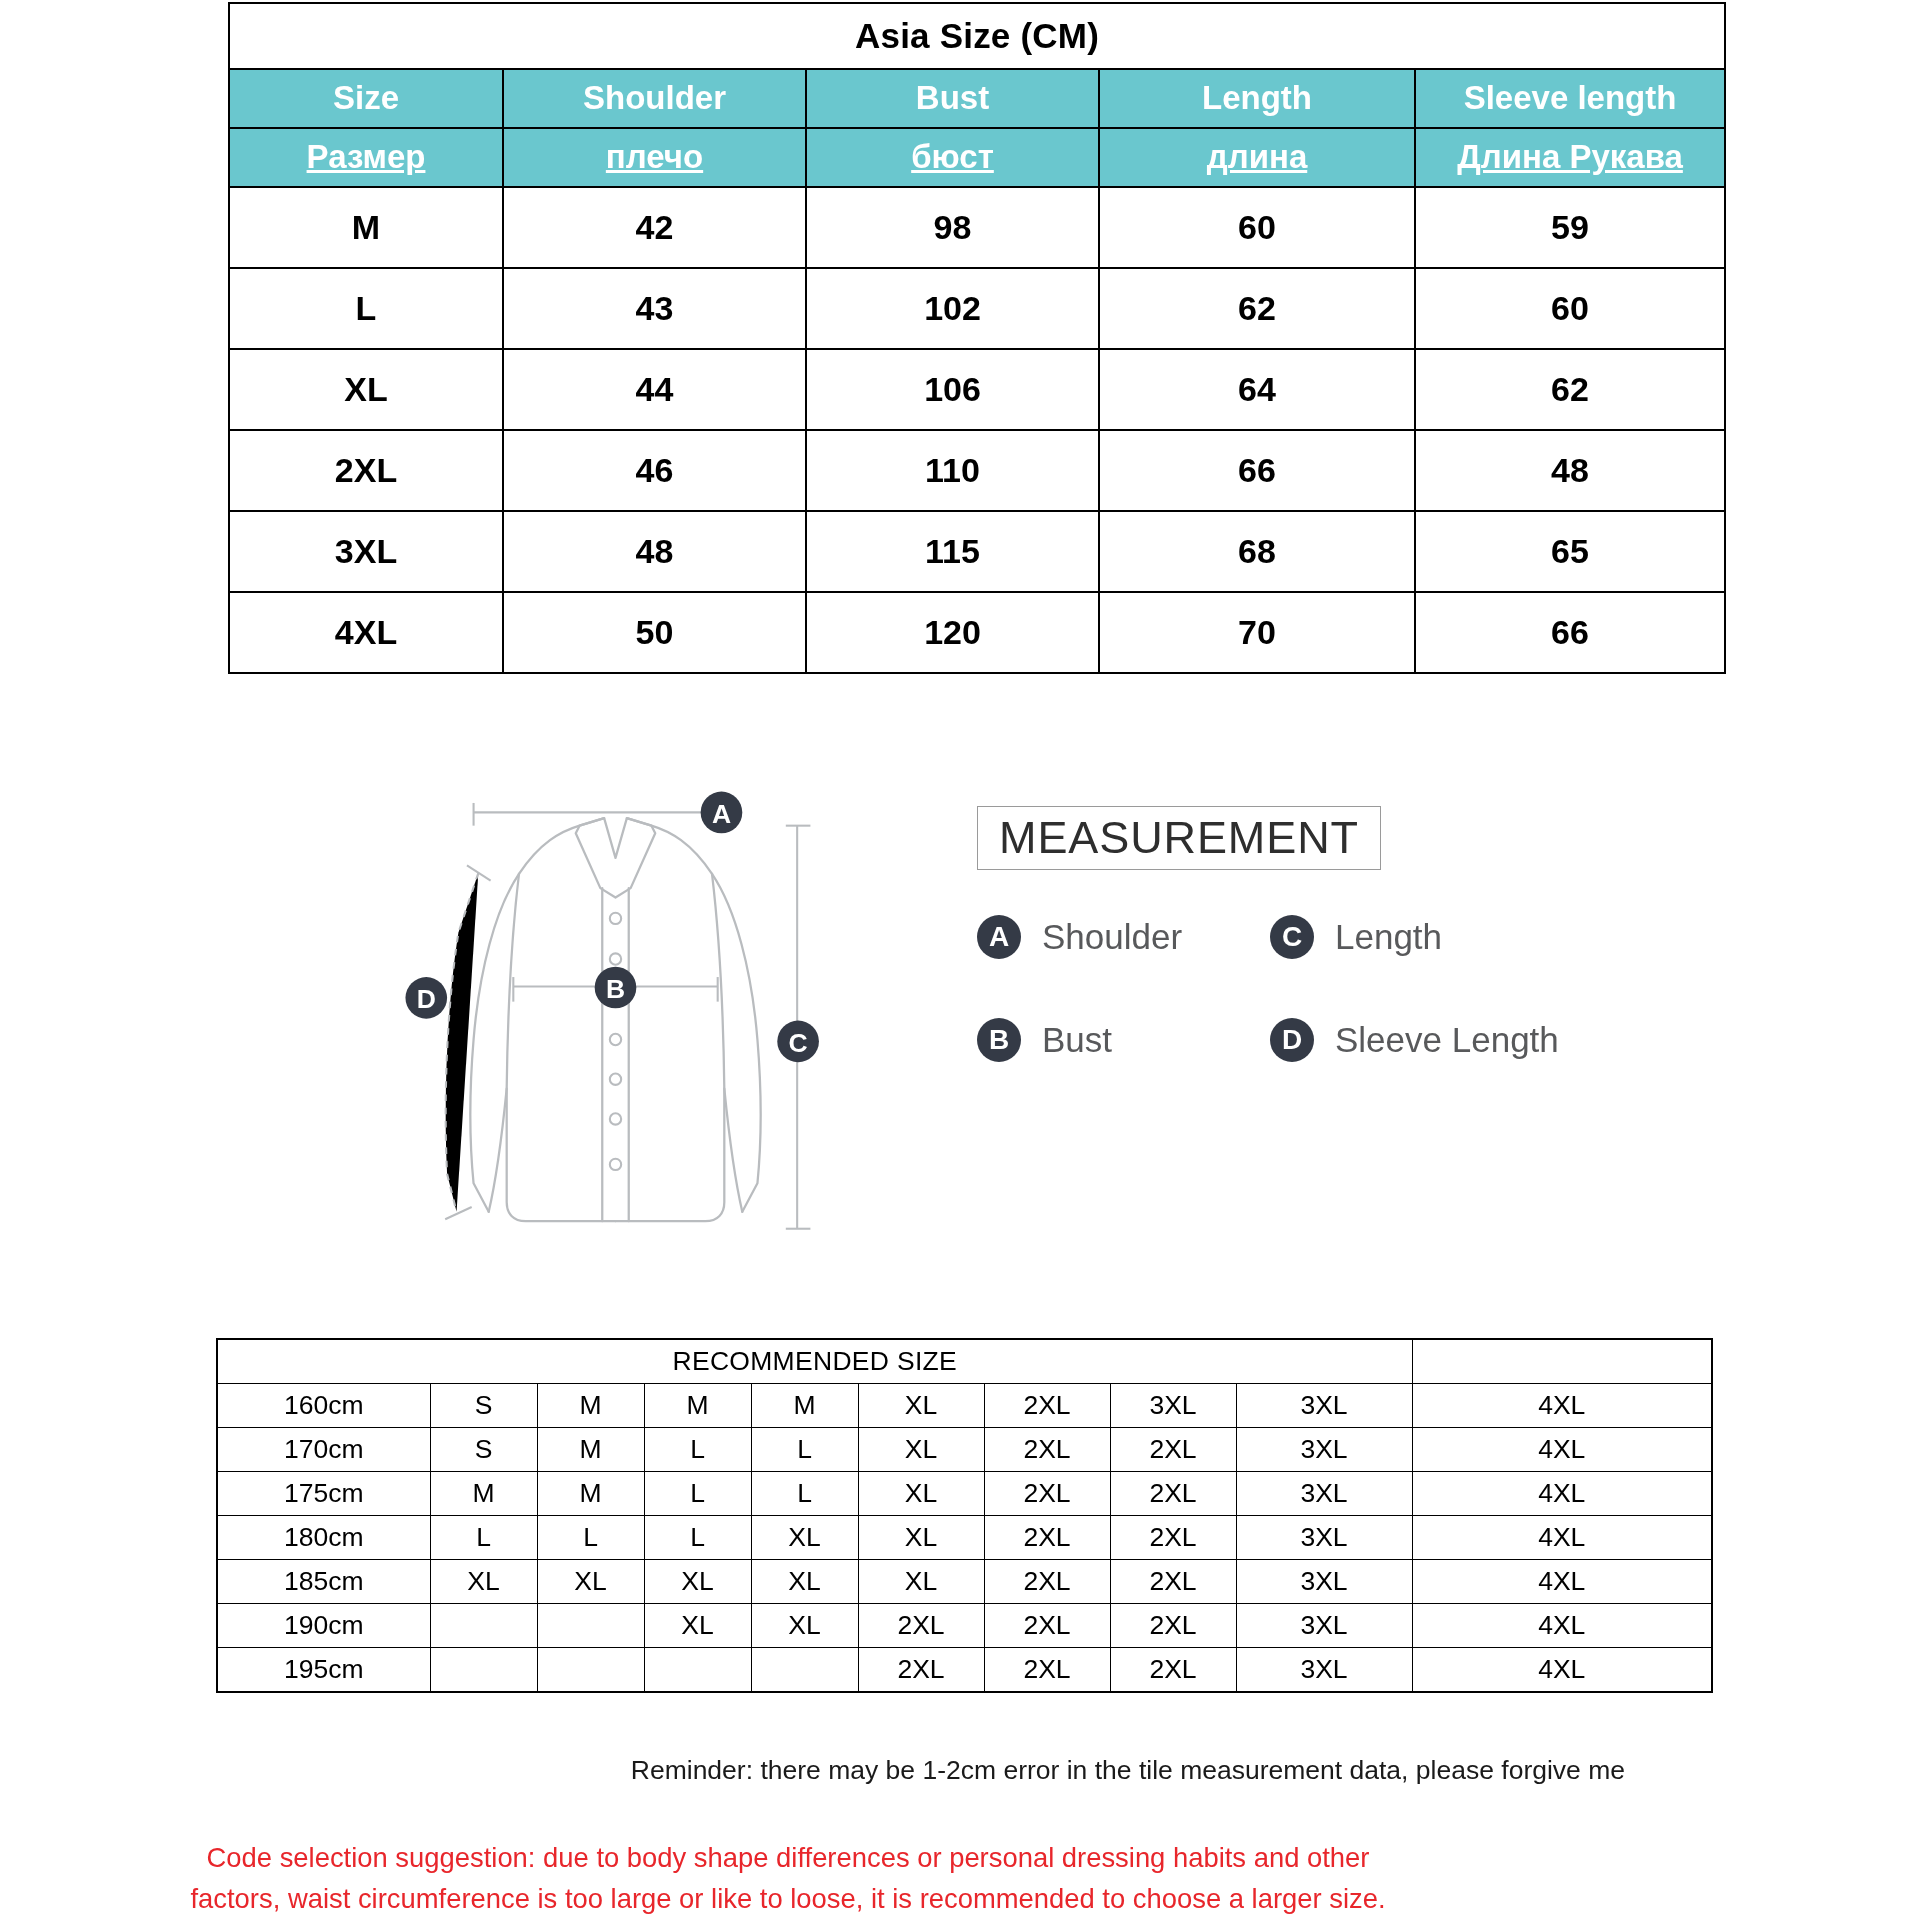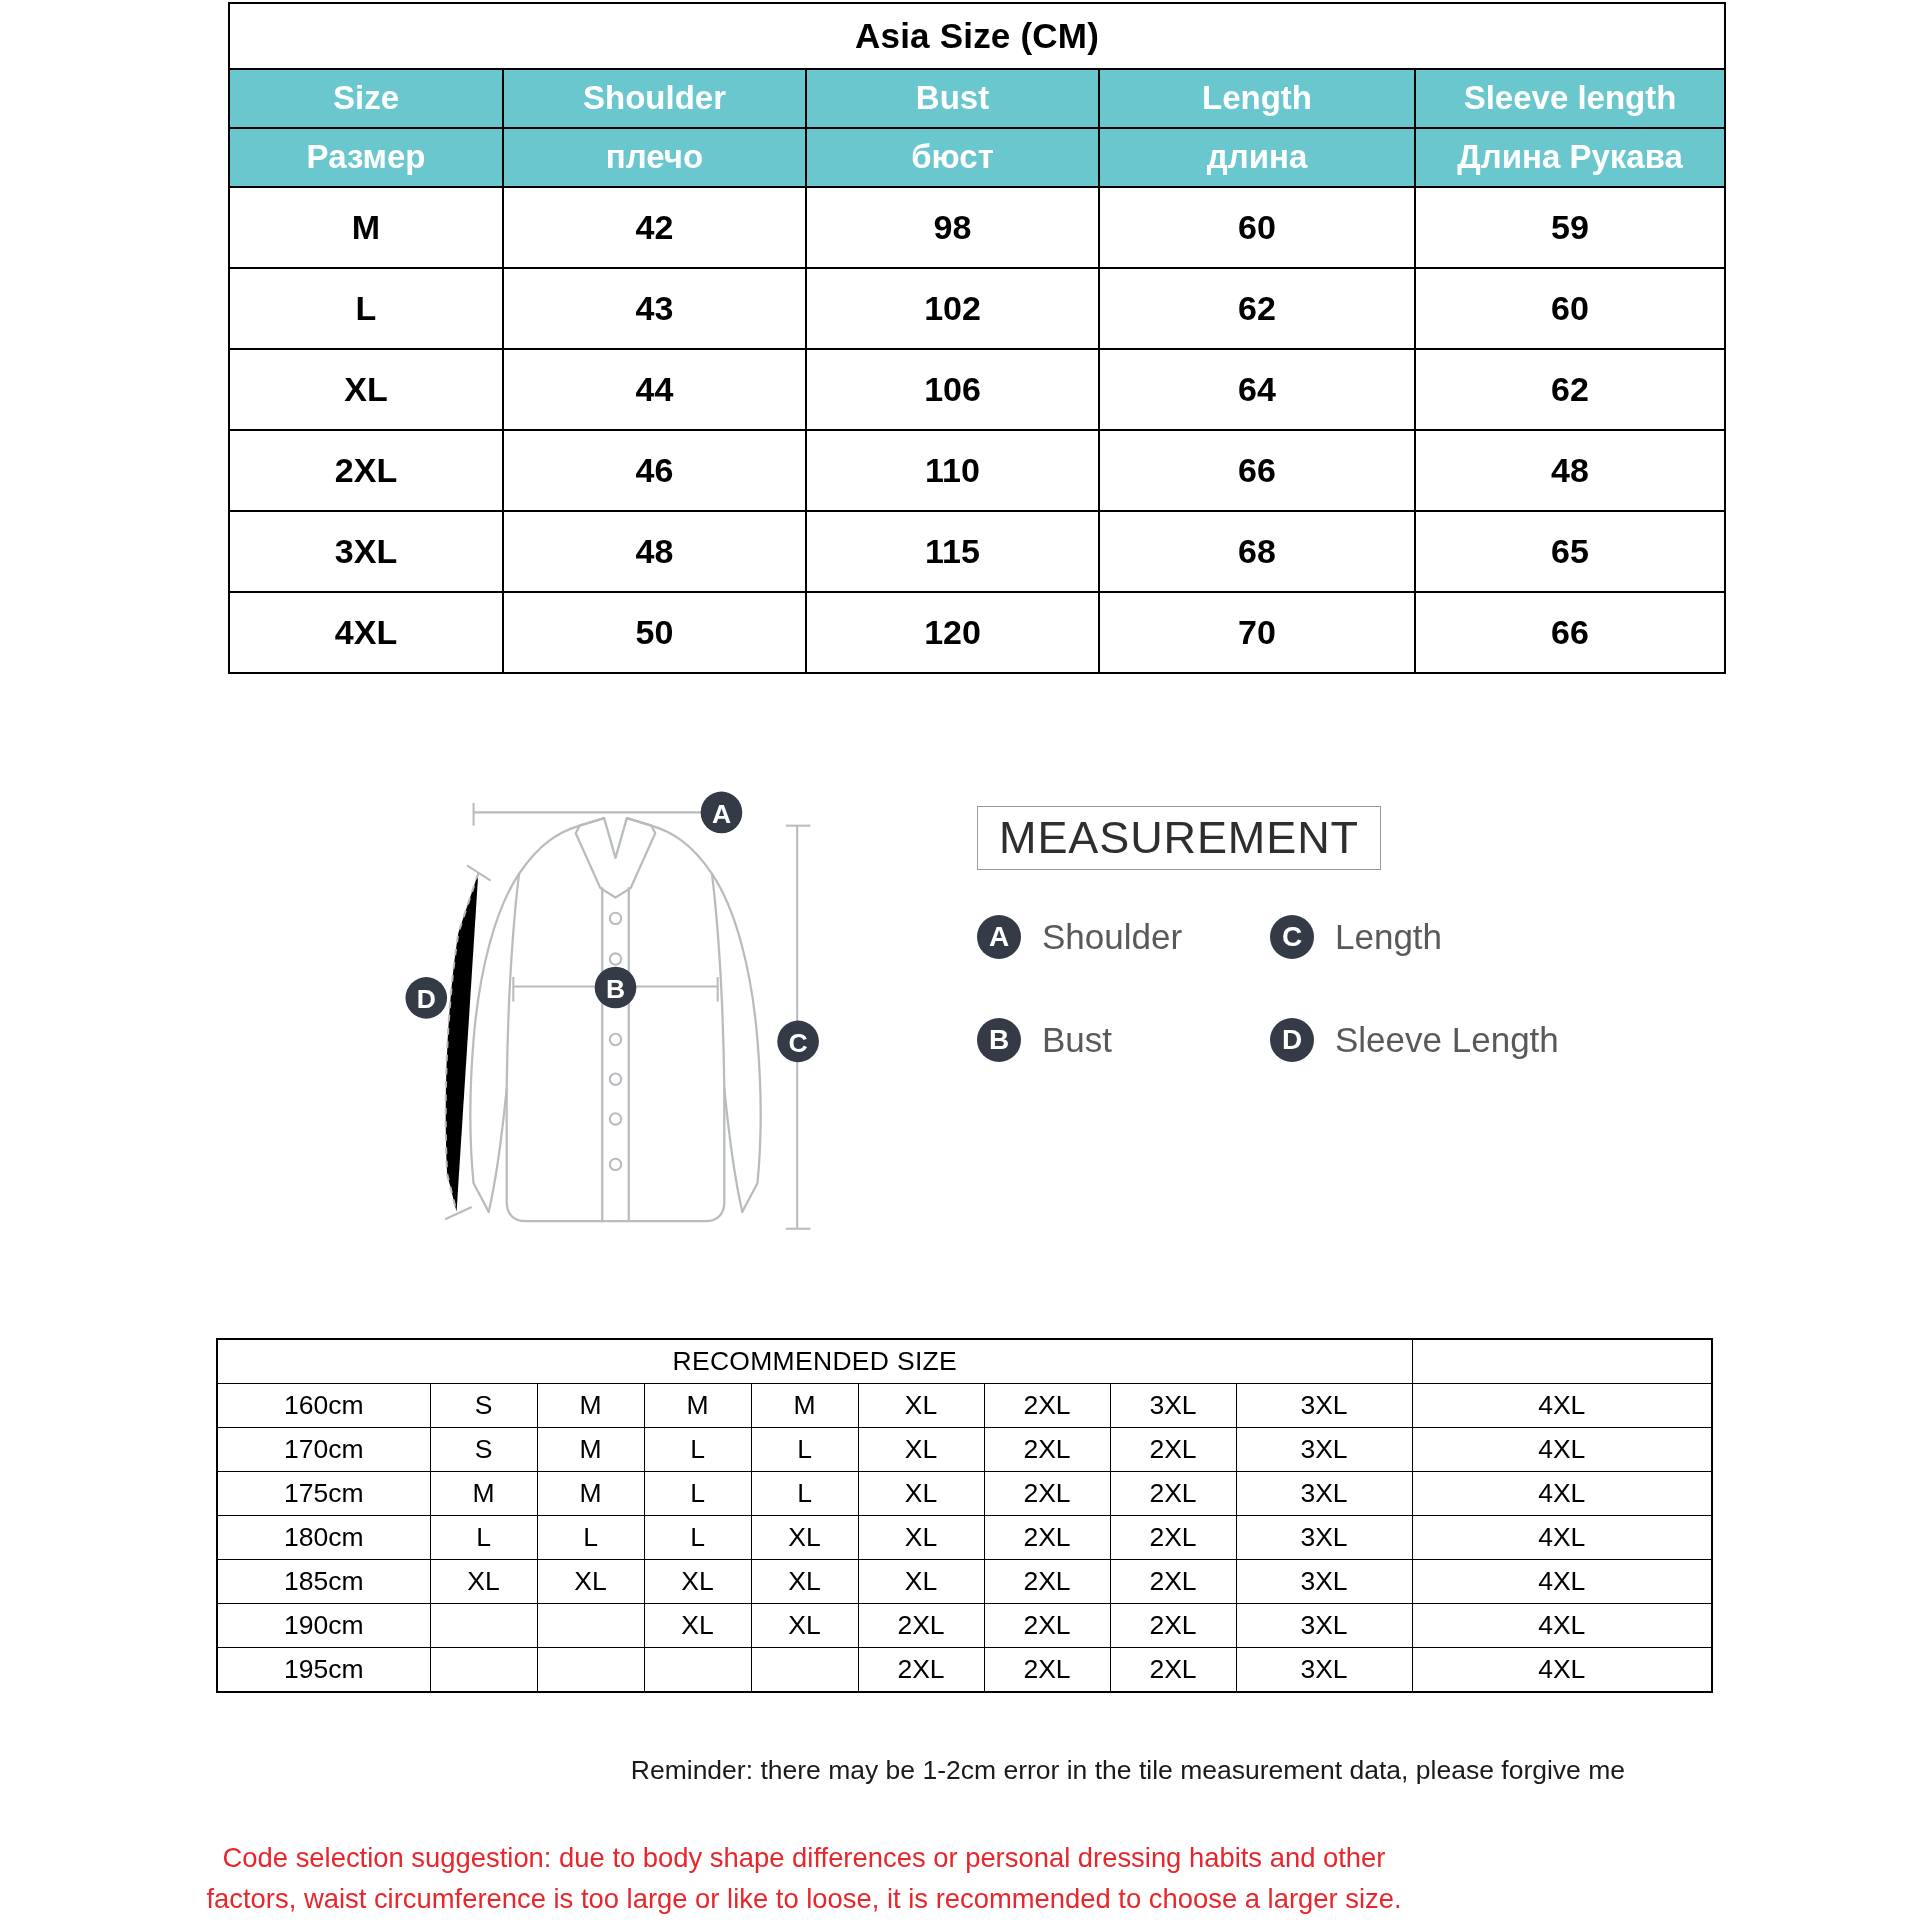--- a/index.html
+++ b/index.html
@@ -57,21 +57,21 @@
     border-left: 1.9px solid #ffffff;
     border-right: 1.9px solid #ffffff;
     border-top: none;
     border-bottom: none;
   }
   .asia-head-en td:first-child,
   .asia-head-ru td:first-child { border-left: 2.8px solid #000000; margin-top: 28px; }
   .asia-head-en td:last-child,
   .asia-head-ru td:last-child { border-right: 2.8px solid #000000; }
   .asia-head-en td { border-top: 2.8px solid #000000; border-bottom: 0.9px solid #e8f7f8; }
-  .asia-head-ru td { border-bottom: 2.8px solid #000000; }
+  .asia-head-ru td { border-bottom: 2.8px solid #000000; text-decoration: underline; }
   .asia-body td {
     height: 79px;
     font-size: 34px;
     font-weight: bold;
     color: #000000;
   }
 
   
   .diagram-zone {
     position: absolute;
@@ -177,21 +177,21 @@
     position: absolute;
     left: 0;
     top: 1755px;
     width: 1625px;
     text-align: right;
     font-size: 26.5px;
     color: #1a1a1a;
   }
   .note-red {
     position: absolute;
-    left: 16px;
+    left: 0;
     top: 1838px;
     width: 1576px;
     text-align: center;
     font-size: 27.4px;
     color: #e8262b;
     line-height: 1.48;
   }
 </style>
 </head>
 <body>

